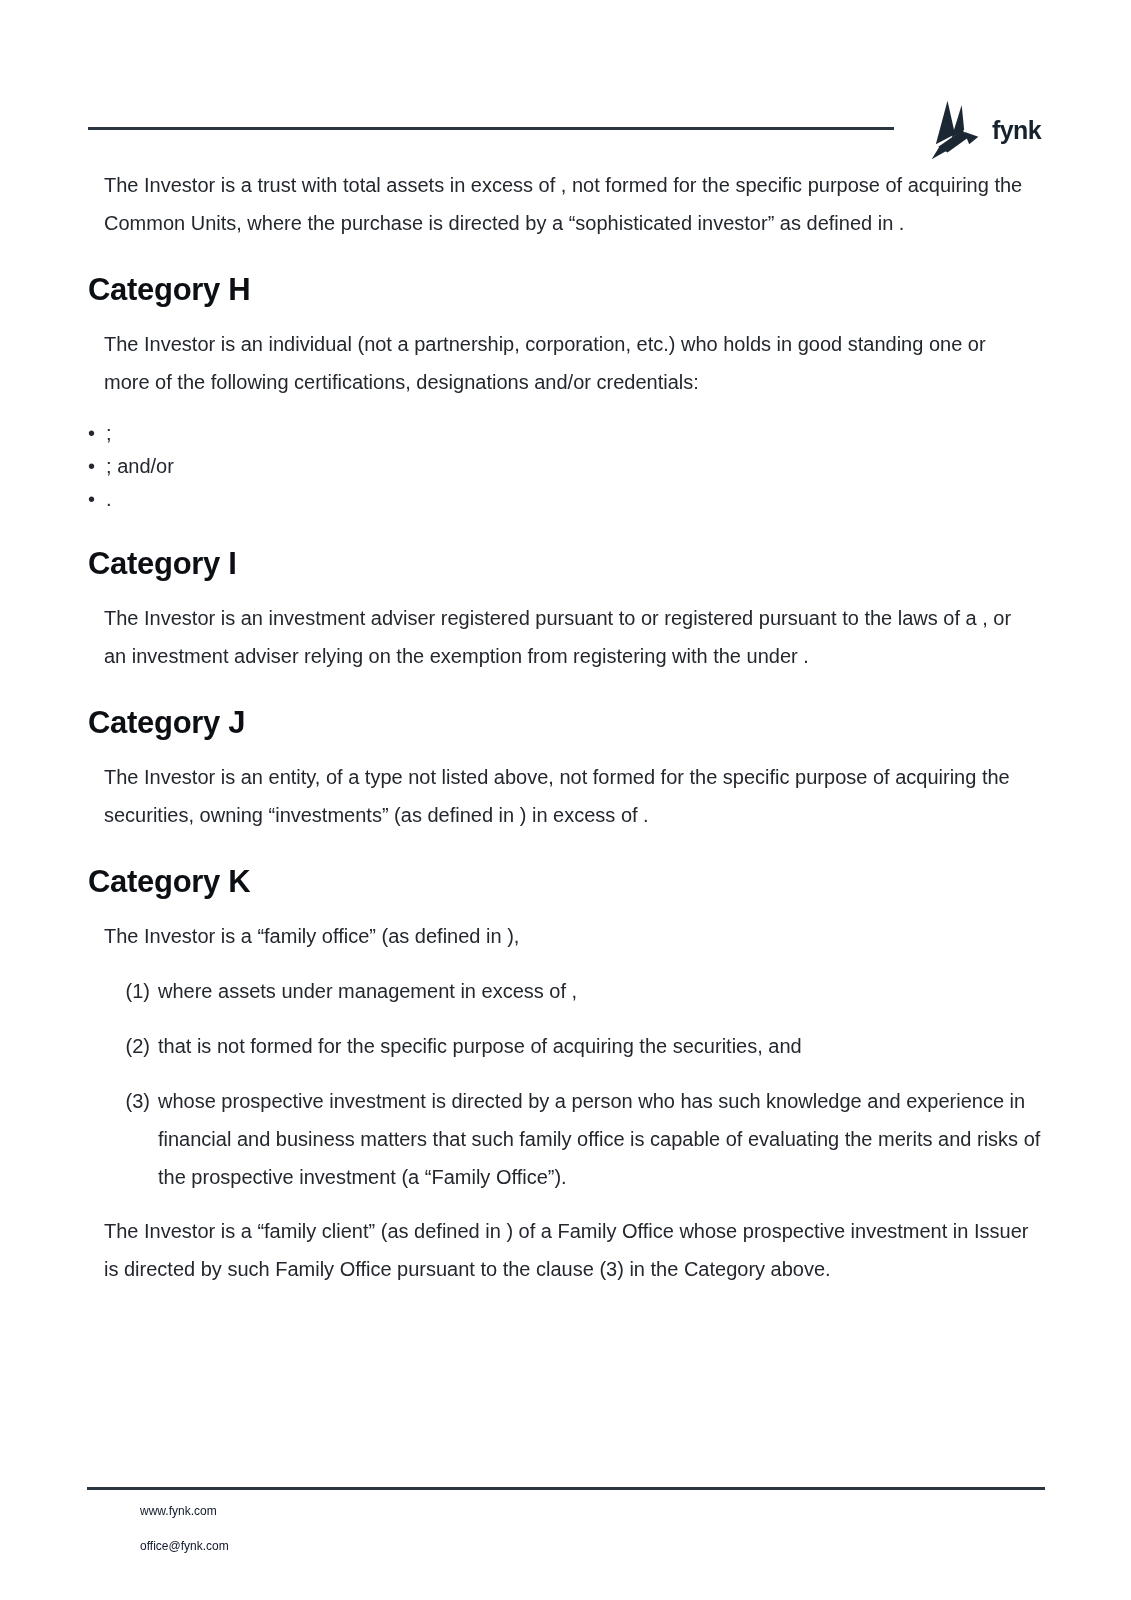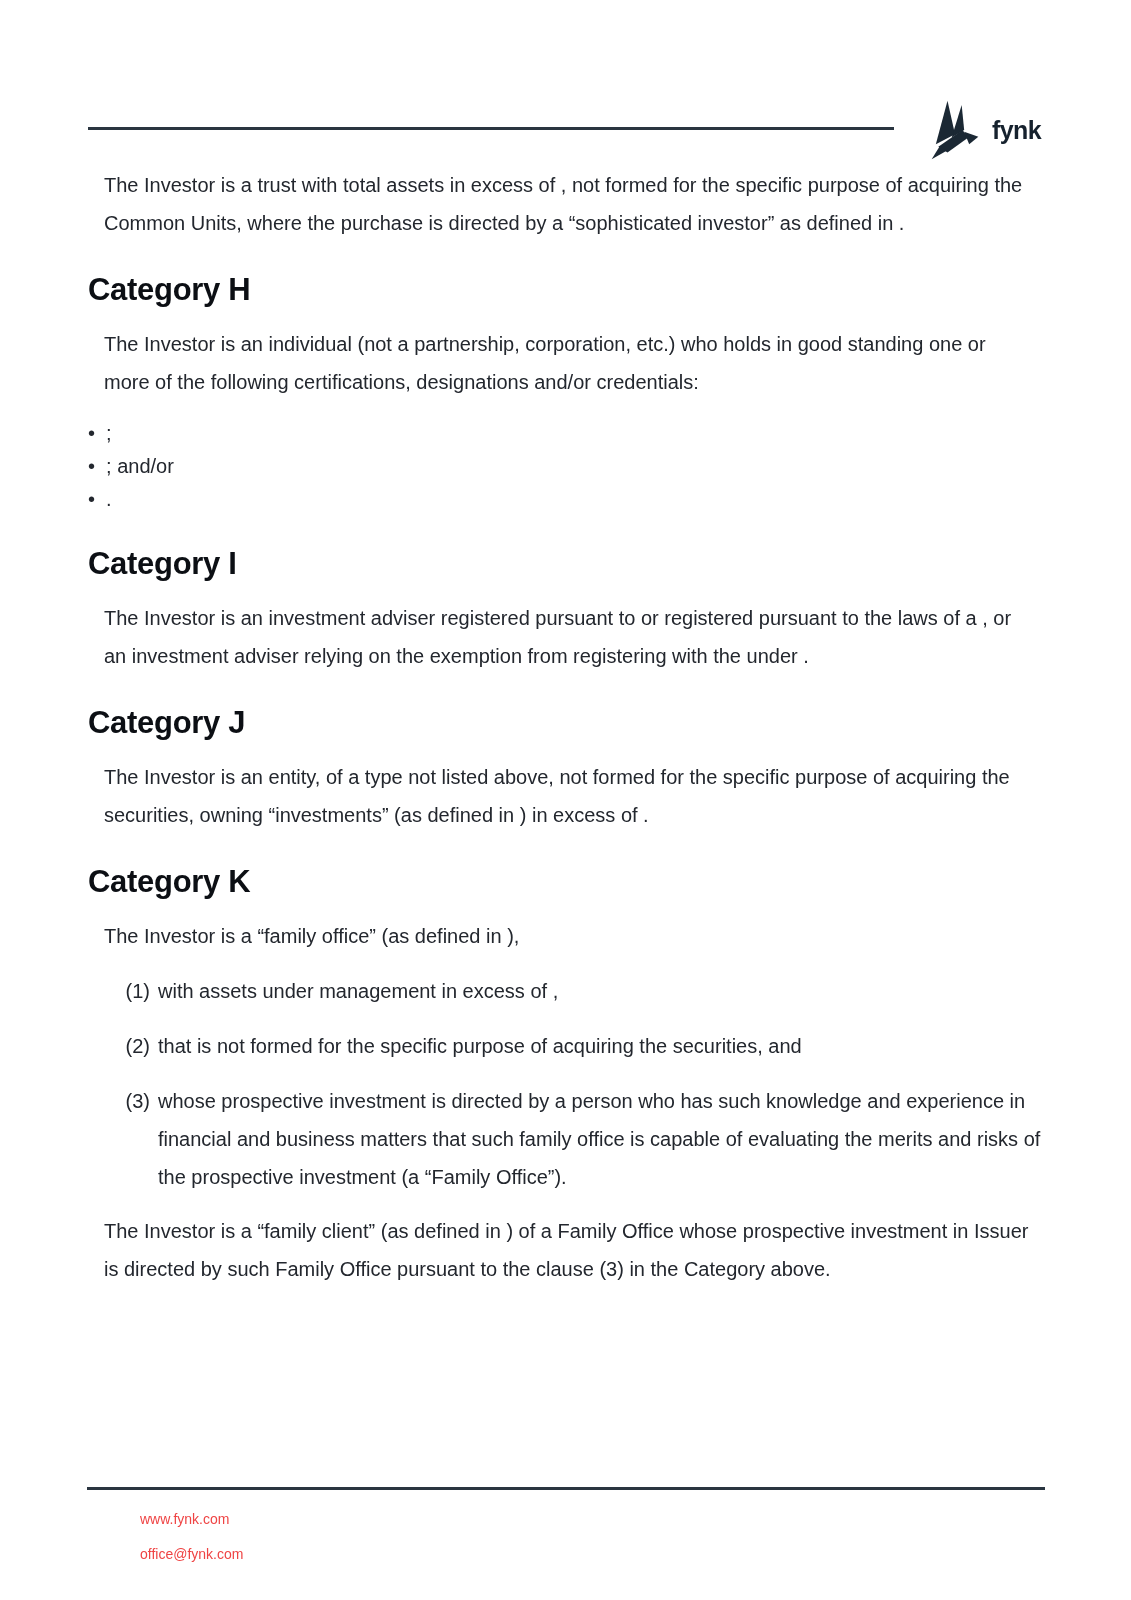--- a/index.html
+++ b/index.html
@@ -93,24 +93,24 @@
 
   
   footer {
     position: absolute;
     left: 87px;
     top: 1487px;
     width: 958px;
   }
   .footer-rule { height: 3px; background: #2a3540; }
   .footer-lines {
-    padding: 12px 0 0 53px;
-    font-size: 14px;
+    padding: 4px 0 0 53px;
+    font-size: 12px;
     line-height: 35px;
-    color: #ef4444;
+    color: #0f172a;
   }
 </style>
 </head>
 <body>
 
 <div class="page">
 
   <header>
     <div class="top-rule"></div>
     <div class="logo">
@@ -150,21 +150,21 @@
       <h2>Category J</h2>
       <p class="body">The Investor is an entity, of a type not listed above, not formed for the specific purpose of acquiring the securities, owning “investments” (as defined in ) in excess of .</p>
     </section>
 
     <section>
       <h2>Category K</h2>
       <p class="body">The Investor is a “family office” (as defined in ),</p>
       <div class="numbered">
         <div class="num-item">
           <span class="num">(1)</span>
-          <span class="itext">with assets under management in excess of ,</span>
+          <span class="itext">where assets under management in excess of ,</span>
         </div>
         <div class="num-item">
           <span class="num">(2)</span>
           <span class="itext">that is not formed for the specific purpose of acquiring the securities, and</span>
         </div>
         <div class="num-item">
           <span class="num">(3)</span>
           <span class="itext">whose prospective investment is directed by a person who has such knowledge and experience in financial and business matters that such family office is capable of evaluating the merits and risks of the prospective investment (a “Family Office”).</span>
         </div>
       </div>

